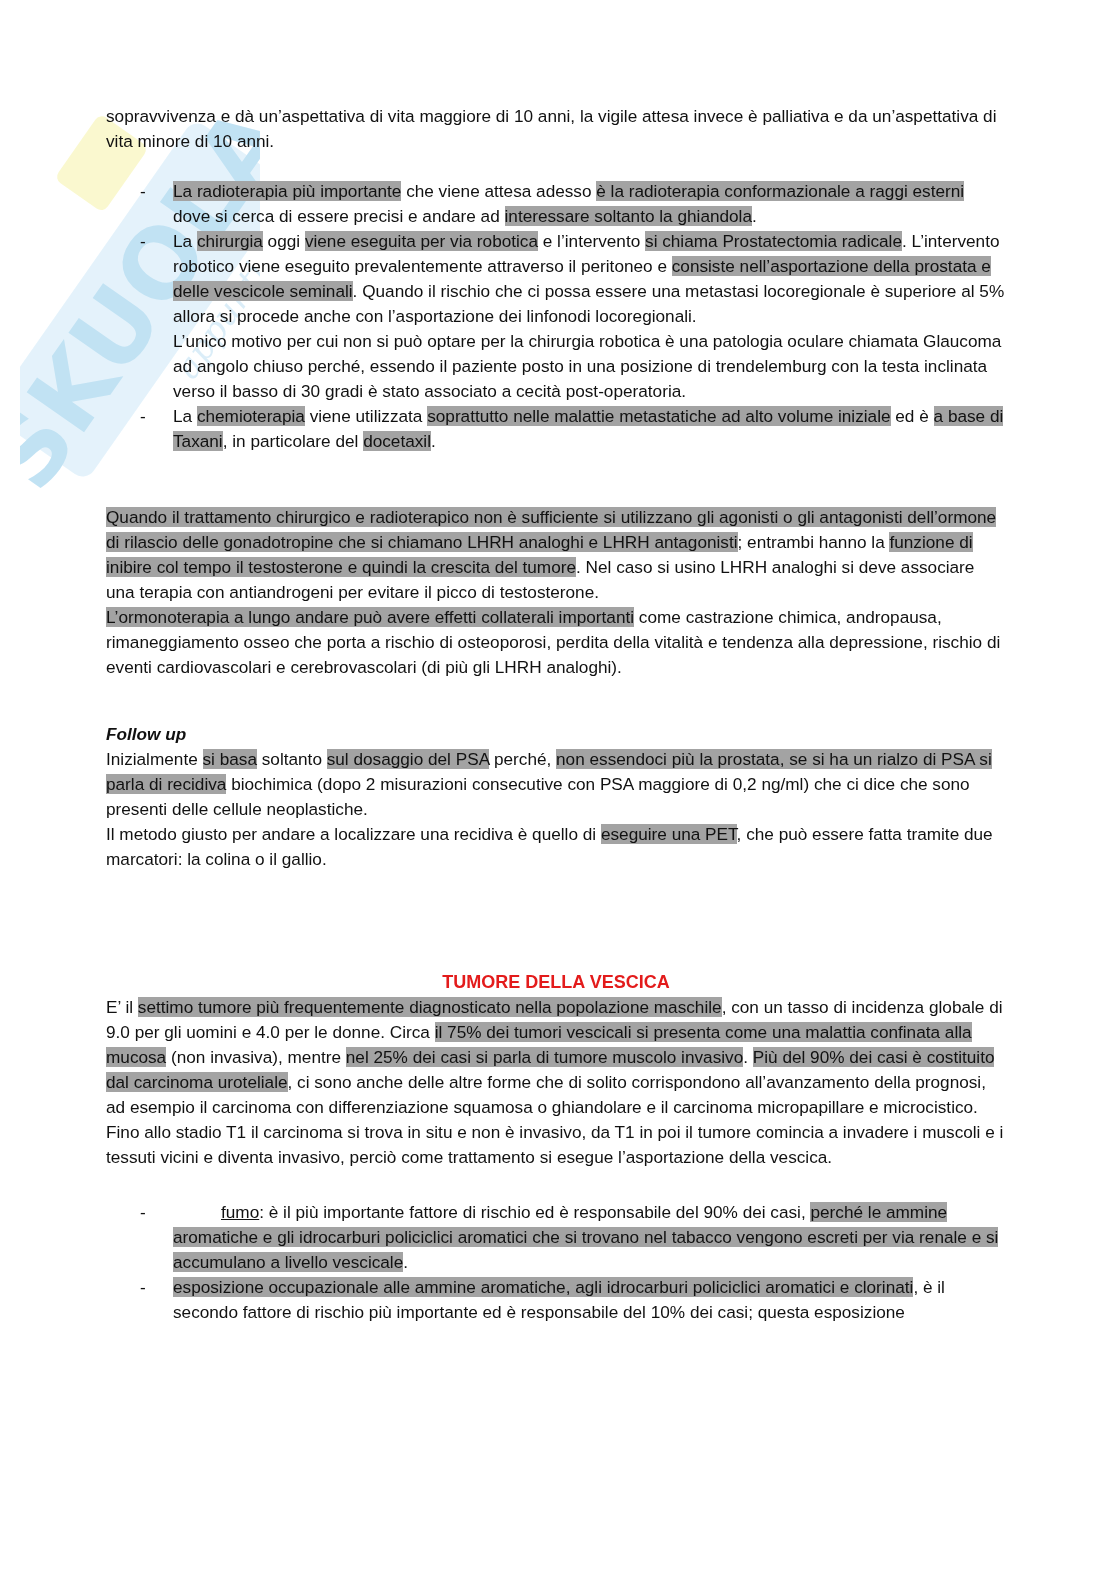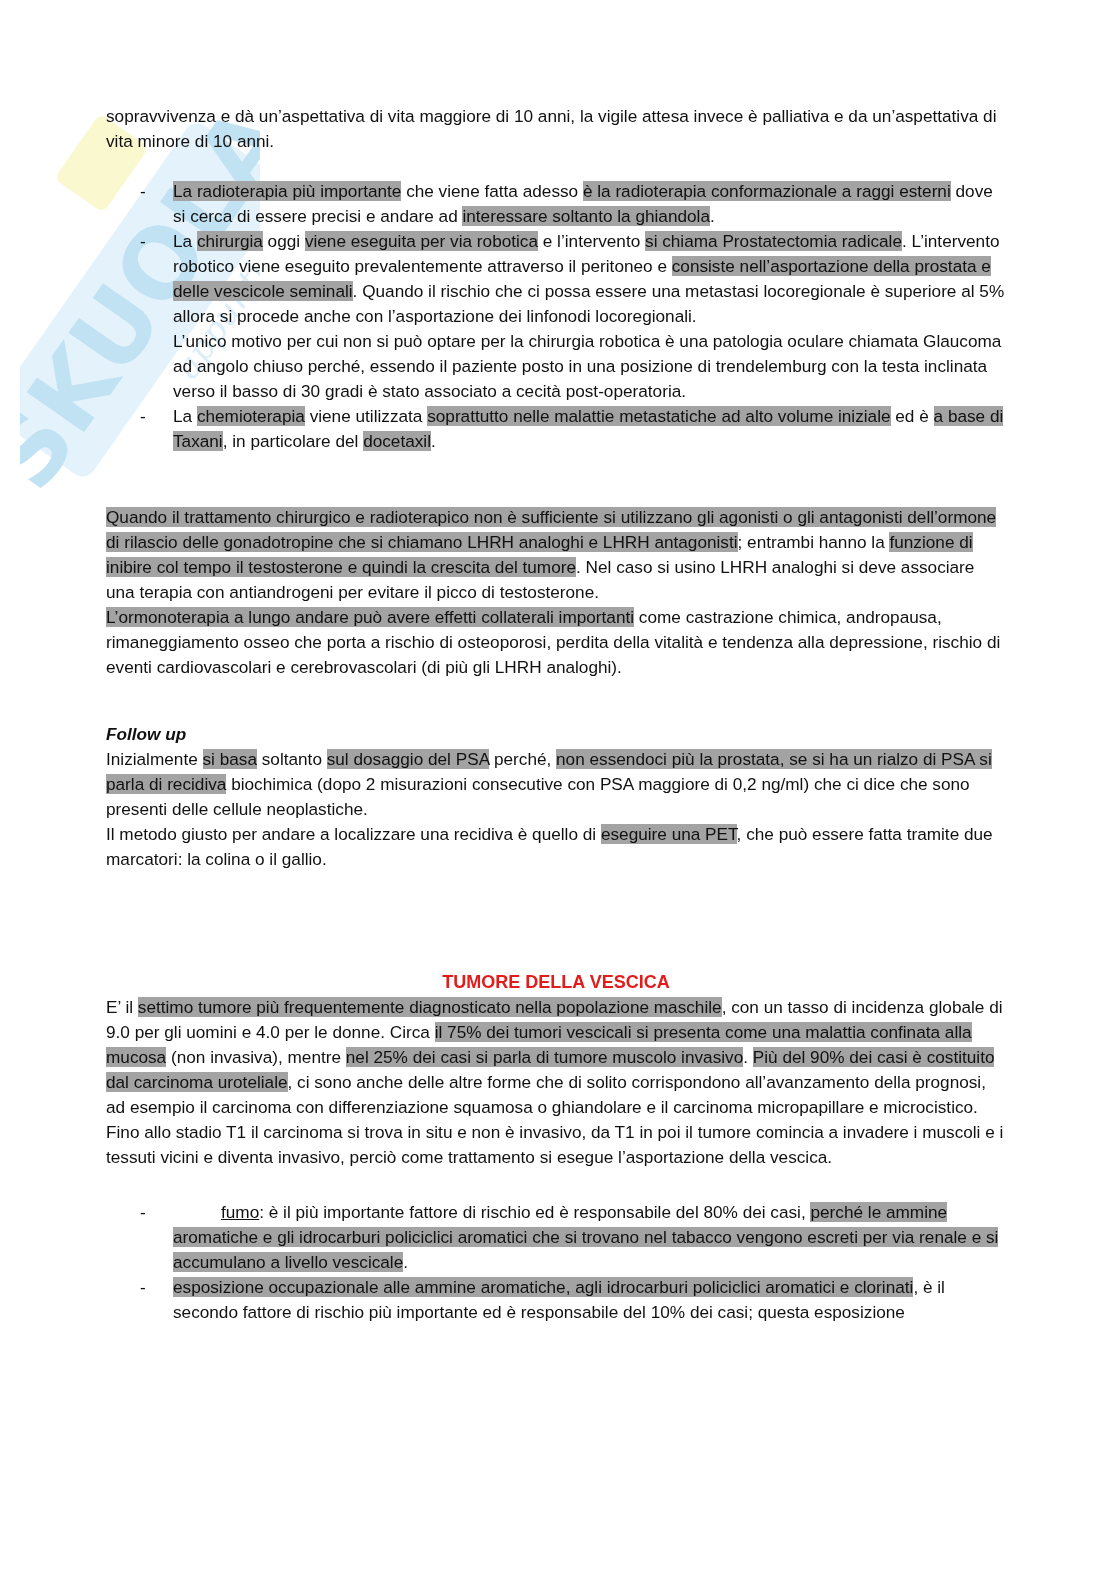--- a/index.html
+++ b/index.html
@@ -31,21 +31,21 @@
   </g>
 </svg>
 
 <div class="page">
 
   <p><span>sopravvivenza e dà un’aspettativa di vita maggiore di 10 anni, la vigile attesa invece è palliativa e da un’aspettativa di vita minore di 10 anni.</span></p>
 
   <div class="gap-sm"></div>
 
   <ul class="dash">
-    <li><span class="hl">La radioterapia più importante</span><span> che viene fatta adesso </span><span class="hl">è la radioterapia conformazionale a raggi esterni</span><span> dove si cerca di essere precisi e andare ad </span><span class="hl">interessare soltanto la ghiandola</span><span>.</span></li>
+    <li><span class="hl">La radioterapia più importante</span><span> che viene attesa adesso </span><span class="hl">è la radioterapia conformazionale a raggi esterni</span><span> dove si cerca di essere precisi e andare ad </span><span class="hl">interessare soltanto la ghiandola</span><span>.</span></li>
     <li><span>La </span><span class="hl">chirurgia</span><span> oggi </span><span class="hl">viene eseguita per via robotica</span><span> e l’intervento </span><span class="hl">si chiama Prostatectomia radicale</span><span>. L’intervento robotico viene eseguito prevalentemente attraverso il peritoneo e </span><span class="hl">consiste nell’asportazione della prostata e delle vescicole seminali</span><span>. Quando il rischio che ci possa essere una metastasi locoregionale è superiore al 5% allora si procede anche con l’asportazione dei linfonodi locoregionali.</span><br><span>L’unico motivo per cui non si può optare per la chirurgia robotica è una patologia oculare chiamata Glaucoma ad angolo chiuso perché, essendo il paziente posto in una posizione di trendelemburg con la testa inclinata verso il basso di 30 gradi è stato associato a cecità post-operatoria.</span></li>
     <li><span>La </span><span class="hl">chemioterapia</span><span> viene utilizzata </span><span class="hl">soprattutto nelle malattie metastatiche ad alto volume iniziale</span><span> ed è </span><span class="hl">a base di Taxani</span><span>, in particolare del </span><span class="hl">docetaxil</span><span>.</span></li>
   </ul>
 
   <div class="gap-lg" style="height:51px"></div>
 
   <p><span class="hl">Quando il trattamento chirurgico e radioterapico non è sufficiente si utilizzano gli agonisti o gli antagonisti dell’ormone di rilascio delle gonadotropine che si chiamano LHRH analoghi e LHRH antagonisti</span><span>; entrambi hanno la </span><span class="hl">funzione di inibire col tempo il testosterone e quindi la crescita del tumore</span><span>. Nel caso si usino LHRH analoghi si deve associare una terapia con antiandrogeni per evitare il picco di testosterone.</span><br><span class="hl">L’ormonoterapia a lungo andare può avere effetti collaterali importanti</span><span> come castrazione chimica, andropausa, rimaneggiamento osseo che porta a rischio di osteoporosi, perdita della vitalità e tendenza alla depressione, rischio di eventi cardiovascolari e cerebrovascolari (di più gli LHRH analoghi).</span></p>
 
   <div class="gap-md"></div>
 
@@ -53,17 +53,17 @@
   <p><span>Inizialmente </span><span class="hl">si basa</span><span> soltanto </span><span class="hl">sul dosaggio del PSA</span><span> perché, </span><span class="hl">non essendoci più la prostata, se si ha un rialzo di PSA si parla di recidiva</span><span> biochimica (dopo 2 misurazioni consecutive con PSA maggiore di 0,2 ng/ml) che ci dice che sono presenti delle cellule neoplastiche.</span><br><span>Il metodo giusto per andare a localizzare una recidiva è quello di </span><span class="hl">eseguire una PET</span><span>, che può essere fatta tramite due marcatori: la colina o il gallio.</span></p>
 
   <div style="height:97px"></div>
 
   <p class="title">TUMORE DELLA VESCICA</p>
   <p><span>E’ il </span><span class="hl">settimo tumore più frequentemente diagnosticato nella popolazione maschile</span><span>, con un tasso di incidenza globale di 9.0 per gli uomini e 4.0 per le donne. Circa </span><span class="hl">il 75% dei tumori vescicali si presenta come una malattia confinata alla mucosa</span><span> (non invasiva), mentre </span><span class="hl">nel 25% dei casi si parla di tumore muscolo invasivo</span><span>. </span><span class="hl">Più del 90% dei casi è costituito dal carcinoma uroteliale</span><span>, ci sono anche delle altre forme che di solito corrispondono all’avanzamento della prognosi, ad esempio il carcinoma con differenziazione squamosa o ghiandolare e il carcinoma micropapillare e microcistico. Fino allo stadio T1 il carcinoma si trova in situ e non è invasivo, da T1 in poi il tumore comincia a invadere i muscoli e i tessuti vicini e diventa invasivo, perciò come trattamento si esegue l’asportazione della vescica.</span></p>
 
   <div style="height:30px"></div>
 
   <ul class="dash">
-    <li><span class="u">fumo</span><span>: è il più importante fattore di rischio ed è responsabile del 80% dei casi, </span><span class="hl">perché le ammine aromatiche e gli idrocarburi policiclici aromatici che si trovano nel tabacco vengono escreti per via renale e si accumulano a livello vescicale</span><span>.</span></li>
+    <li><span class="u">fumo</span><span>: è il più importante fattore di rischio ed è responsabile del 90% dei casi, </span><span class="hl">perché le ammine aromatiche e gli idrocarburi policiclici aromatici che si trovano nel tabacco vengono escreti per via renale e si accumulano a livello vescicale</span><span>.</span></li>
     <li><span class="hl">esposizione occupazionale alle ammine aromatiche, agli idrocarburi policiclici aromatici e clorinati</span><span>, è il secondo fattore di rischio più importante ed è responsabile del 10% dei casi; questa esposizione</span></li>
   </ul>
 
 </div>
 
 </body></html>

